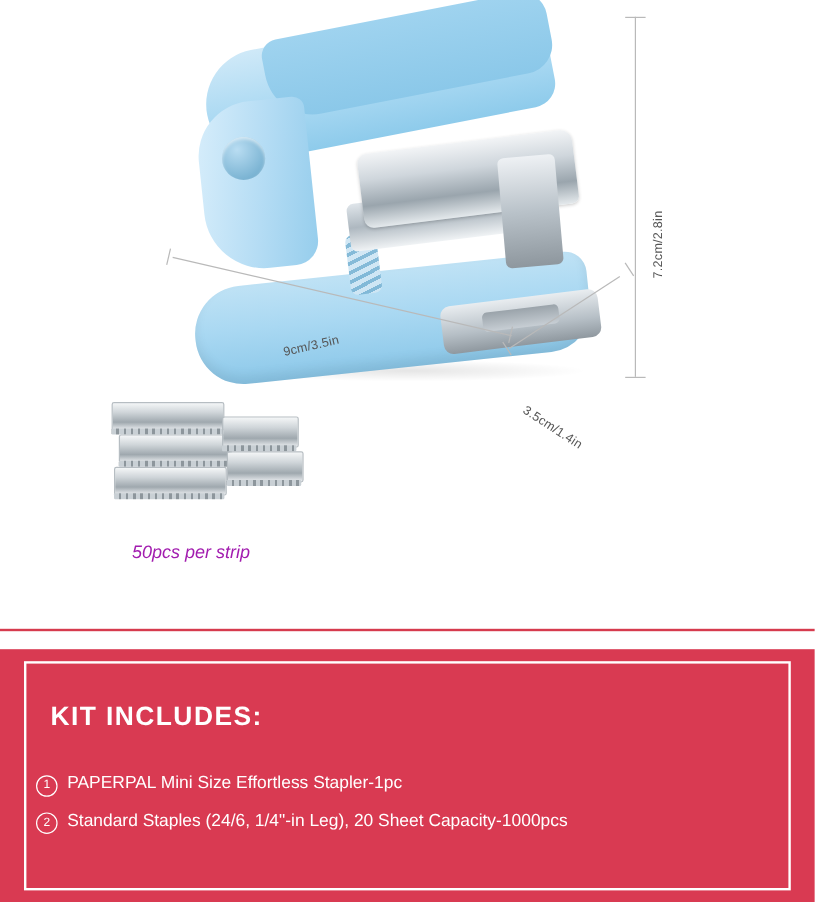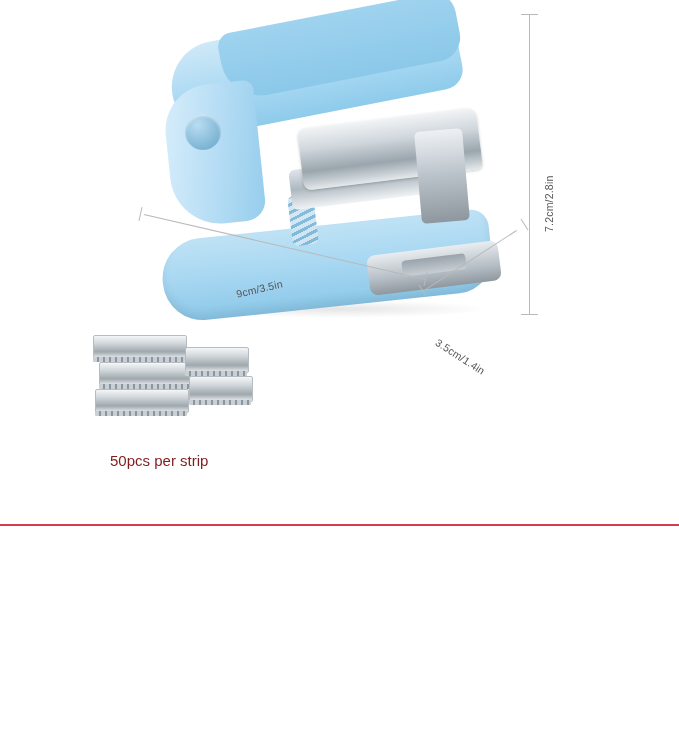--- a/index.html
+++ b/index.html
@@ -189,21 +189,22 @@
   .staple-teeth {
     position: absolute;
     background: repeating-linear-gradient(90deg,#c9d0d5 0 4px, #8d969c 4px 6px);
     border-radius: 1px;
   }
   .staples-caption {
     position: absolute;
     left: 110px;
     top: 452px;
     font-size: 15px;
-    color: #7f1d1d;
+    color: #a21caf;
+    font-style: italic;
   }
 
   
   .divider {
     position: absolute;
     left: 0; top: 524px;
     width: 679px; height: 2px;
     background: #d63b4e;
   }
 
@@ -314,14 +315,31 @@
 
       <div class="staple-block" style="left:104px; top:51px; width:62px; height:24px;"></div>
       <div class="staple-teeth" style="left:104px; top:75px; width:62px; height:5px;"></div>
     </div>
 
     <div class="staples-caption">50pcs per strip</div>
   </div>
 
   <div class="divider"></div>
 
+  <div class="kit-panel">
+    <div class="kit-inner"></div>
+    <div class="kit-title">KIT INCLUDES:</div>
+    <div class="kit-list">
+
+      <div class="kit-item">
+        <div class="kit-num">1</div>
+        <div class="kit-text">PAPERPAL Mini Size Effortless Stapler-1pc</div>
+      </div>
+
+      <div class="kit-item">
+        <div class="kit-num">2</div>
+        <div class="kit-text">Standard Staples (24/6, 1/4"-in Leg), 20 Sheet Capacity-1000pcs</div>
+      </div>
+
+    </div>
+  </div>
 
 </div>
 
 </body></html>

